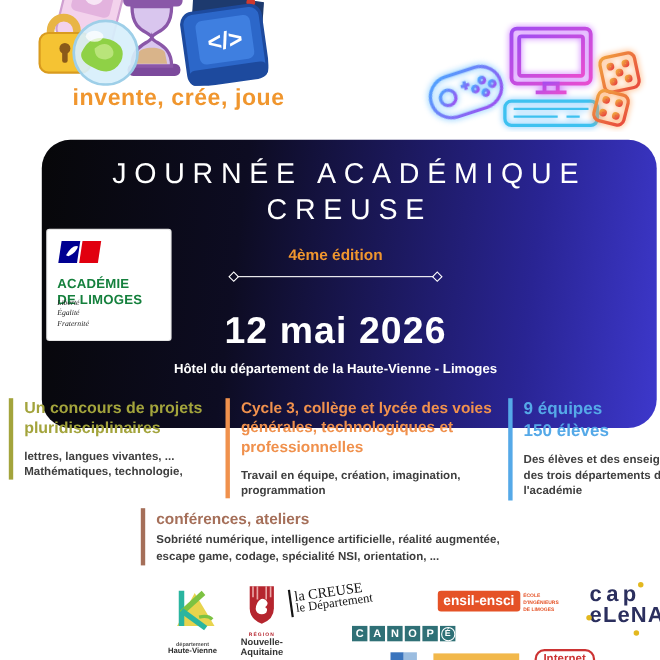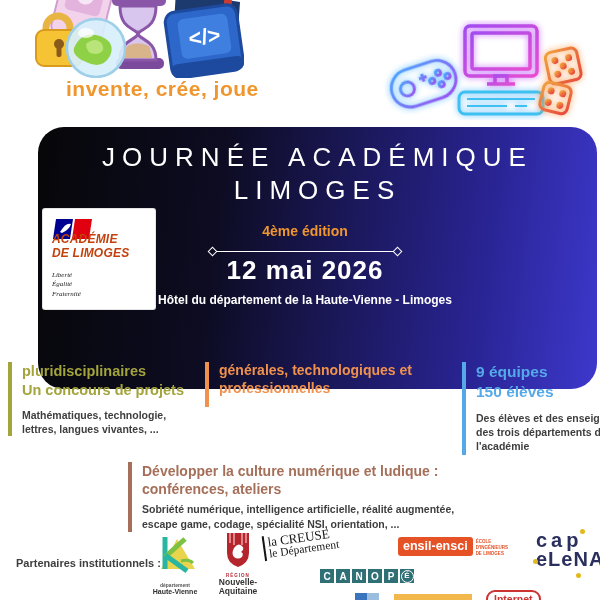--- a/index.html
+++ b/index.html
@@ -21,31 +21,31 @@
   .banner{position:absolute;left:38px;top:127px;width:559px;height:262px;border-radius:26px;
     background:linear-gradient(97deg,#070709 0%,#0d0c22 32%,#292493 78%,#3d38cc 100%);}
   .btitle{position:absolute;left:0;right:0;text-align:center;color:#fff;
     font-weight:400;font-size:26px;letter-spacing:7px;}
   .btitle.l1{top:15px;}
   .btitle.l2{top:48px;}
 
   .acad{position:absolute;left:5px;top:82px;width:112px;height:100px;background:#fff;
     border-radius:2px;box-shadow:0 0 0 1px #e5e5e5;}
   .acad .flag{position:absolute;left:9px;top:9px;}
-  .acad .aname{position:absolute;left:9px;top:24px;color:#c2410c;font-weight:bold;
-    font-size:12px;line-height:1.15;letter-spacing:.2px;font-style:italic;}
+  .acad .aname{position:absolute;left:9px;top:43px;color:#15803d;font-weight:bold;
+    font-size:12px;line-height:1.15;letter-spacing:.2px;}
   .acad .motto{position:absolute;left:9px;top:62px;font-family:"Liberation Serif",serif;
     font-style:italic;font-size:7px;line-height:1.35;color:#222;}
 
   .bcenter{position:absolute;left:77px;top:96px;width:380px;text-align:center;}
   .edition{color:#f0962e;font-weight:bold;font-size:14px;}
   .divider{display:flex;align-items:center;width:192px;margin:9px auto 0;}
   .divider .dline{flex:1;height:1.5px;background:#fff;}
   .divider .dia{width:5px;height:5px;border:1.2px solid #fff;transform:rotate(45deg);}
-  .bdate{color:#fff;font-weight:bold;font-size:26px;letter-spacing:1px;}
+  .bdate{margin-top:27px;color:#fff;font-weight:bold;font-size:34px;letter-spacing:1px;}
   .bloc{margin-top:7px;color:#fff;font-weight:bold;font-size:12px;}
 
   
   .feature{position:absolute;top:362px;border-left:4px solid;padding-left:10px;}
   .feature .ft{font-weight:bold;font-size:14px;line-height:1.28;margin-bottom:9px;}
   .feature .fb{font-weight:bold;font-size:10.5px;line-height:1.35;color:#3e3e3e;}
   .feature .ln{white-space:nowrap;}
   .f1{left:8px;width:180px;border-color:#a3a43c;}
   .f1 .ft{color:#a3a43c;font-size:14.5px;}
   .f2{left:205px;width:250px;border-color:#f0914d;}
@@ -193,21 +193,21 @@
         <circle cx="166" cy="72" r="2" fill="#e8493e"></circle>
           <circle cx="178" cy="72" r="2" fill="#e8493e"></circle>
         <circle cx="166" cy="84" r="2" fill="#e8493e"></circle>
           <circle cx="178" cy="84" r="2" fill="#e8493e"></circle>
       </g>
     </g>
   </svg>
 
   <div class="banner">
     <div class="btitle l1">JOURNÉE ACADÉMIQUE</div>
-    <div class="btitle l2">LIMOGES</div>
+    <div class="btitle l2">CREUSE</div>
 
     <div class="acad">
       <svg class="flag" width="44" height="22" viewBox="0 0 44 22">
         <path d="M4,1 h17 l-3,20 h-17 Z" fill="#000091"></path>
         <path d="M23,1 h17 l-3,20 h-17 Z" fill="#e1000f"></path>
         <path d="M8,14 q6,-10 11,-8 q-2,6 -9,9 Z" fill="#ffffff"></path>
       </svg>
       <div class="aname">
         <div>ACADÉMIE</div>
         <div>DE LIMOGES</div>
@@ -226,60 +226,63 @@
         <span class="dline"></span>
         <span class="dia"></span>
       </div>
       <div class="bdate">12 mai 2026</div>
       <div class="bloc">Hôtel du département de la Haute-Vienne - Limoges</div>
     </div>
   </div>
 
   <div class="feature f1">
     <div class="ft">
+      <div class="ln">Un concours de projets</div>
       <div class="ln">pluridisciplinaires</div>
-      <div class="ln">Un concours de projets</div>
     </div>
     <div class="fb">
+      <div class="ln">lettres, langues vivantes, ...</div>
       <div class="ln">Mathématiques, technologie,</div>
-      <div class="ln">lettres, langues vivantes, ...</div>
     </div>
   </div>
 
   <div class="feature f2">
     <div class="ft">
+      <div class="ln">Cycle 3, collège et lycée des voies</div>
       <div class="ln">générales, technologiques et</div>
       <div class="ln">professionnelles</div>
+    </div>
+    <div class="fb">
+      <div class="ln">Travail en équipe, création, imagination,</div>
+      <div class="ln">programmation</div>
     </div>
   </div>
 
   <div class="feature f3">
     <div class="ft">
       <div class="ln">9 équipes</div>
       <div class="ln">150 élèves</div>
     </div>
     <div class="fb">
       <div class="ln">Des élèves et des enseignants</div>
       <div class="ln">des trois départements de</div>
       <div class="ln">l'académie</div>
     </div>
   </div>
 
   <div class="culture">
     <div class="ft">
-      <div class="ln">Développer la culture numérique et ludique :</div>
       <div class="ln">conférences, ateliers</div>
     </div>
     <div class="fb">
       <div class="ln">Sobriété numérique, intelligence artificielle, réalité augmentée,</div>
       <div class="ln">escape game, codage,  spécialité NSI, orientation, ...</div>
     </div>
   </div>
 
-  <div class="plabel">Partenaires institutionnels :</div>
 
   <div class="hv">
     <svg width="48" height="42" viewBox="0 0 48 42">
       <polygon points="26,4 44,34 10,34" fill="#e8d44d"></polygon>
       <path d="M14,2 v32" stroke="#2ab5a0" stroke-width="5" fill="none"></path>
       <path d="M14,22 L34,4" stroke="#7dc242" stroke-width="5" fill="none"></path>
       <path d="M14,20 L36,36" stroke="#2ab5a0" stroke-width="5" fill="none"></path>
       <path d="M30,26 q8,-2 12,2" stroke="#7dc242" stroke-width="3" fill="none"></path>
     </svg>
     <div class="t1">département</div>

